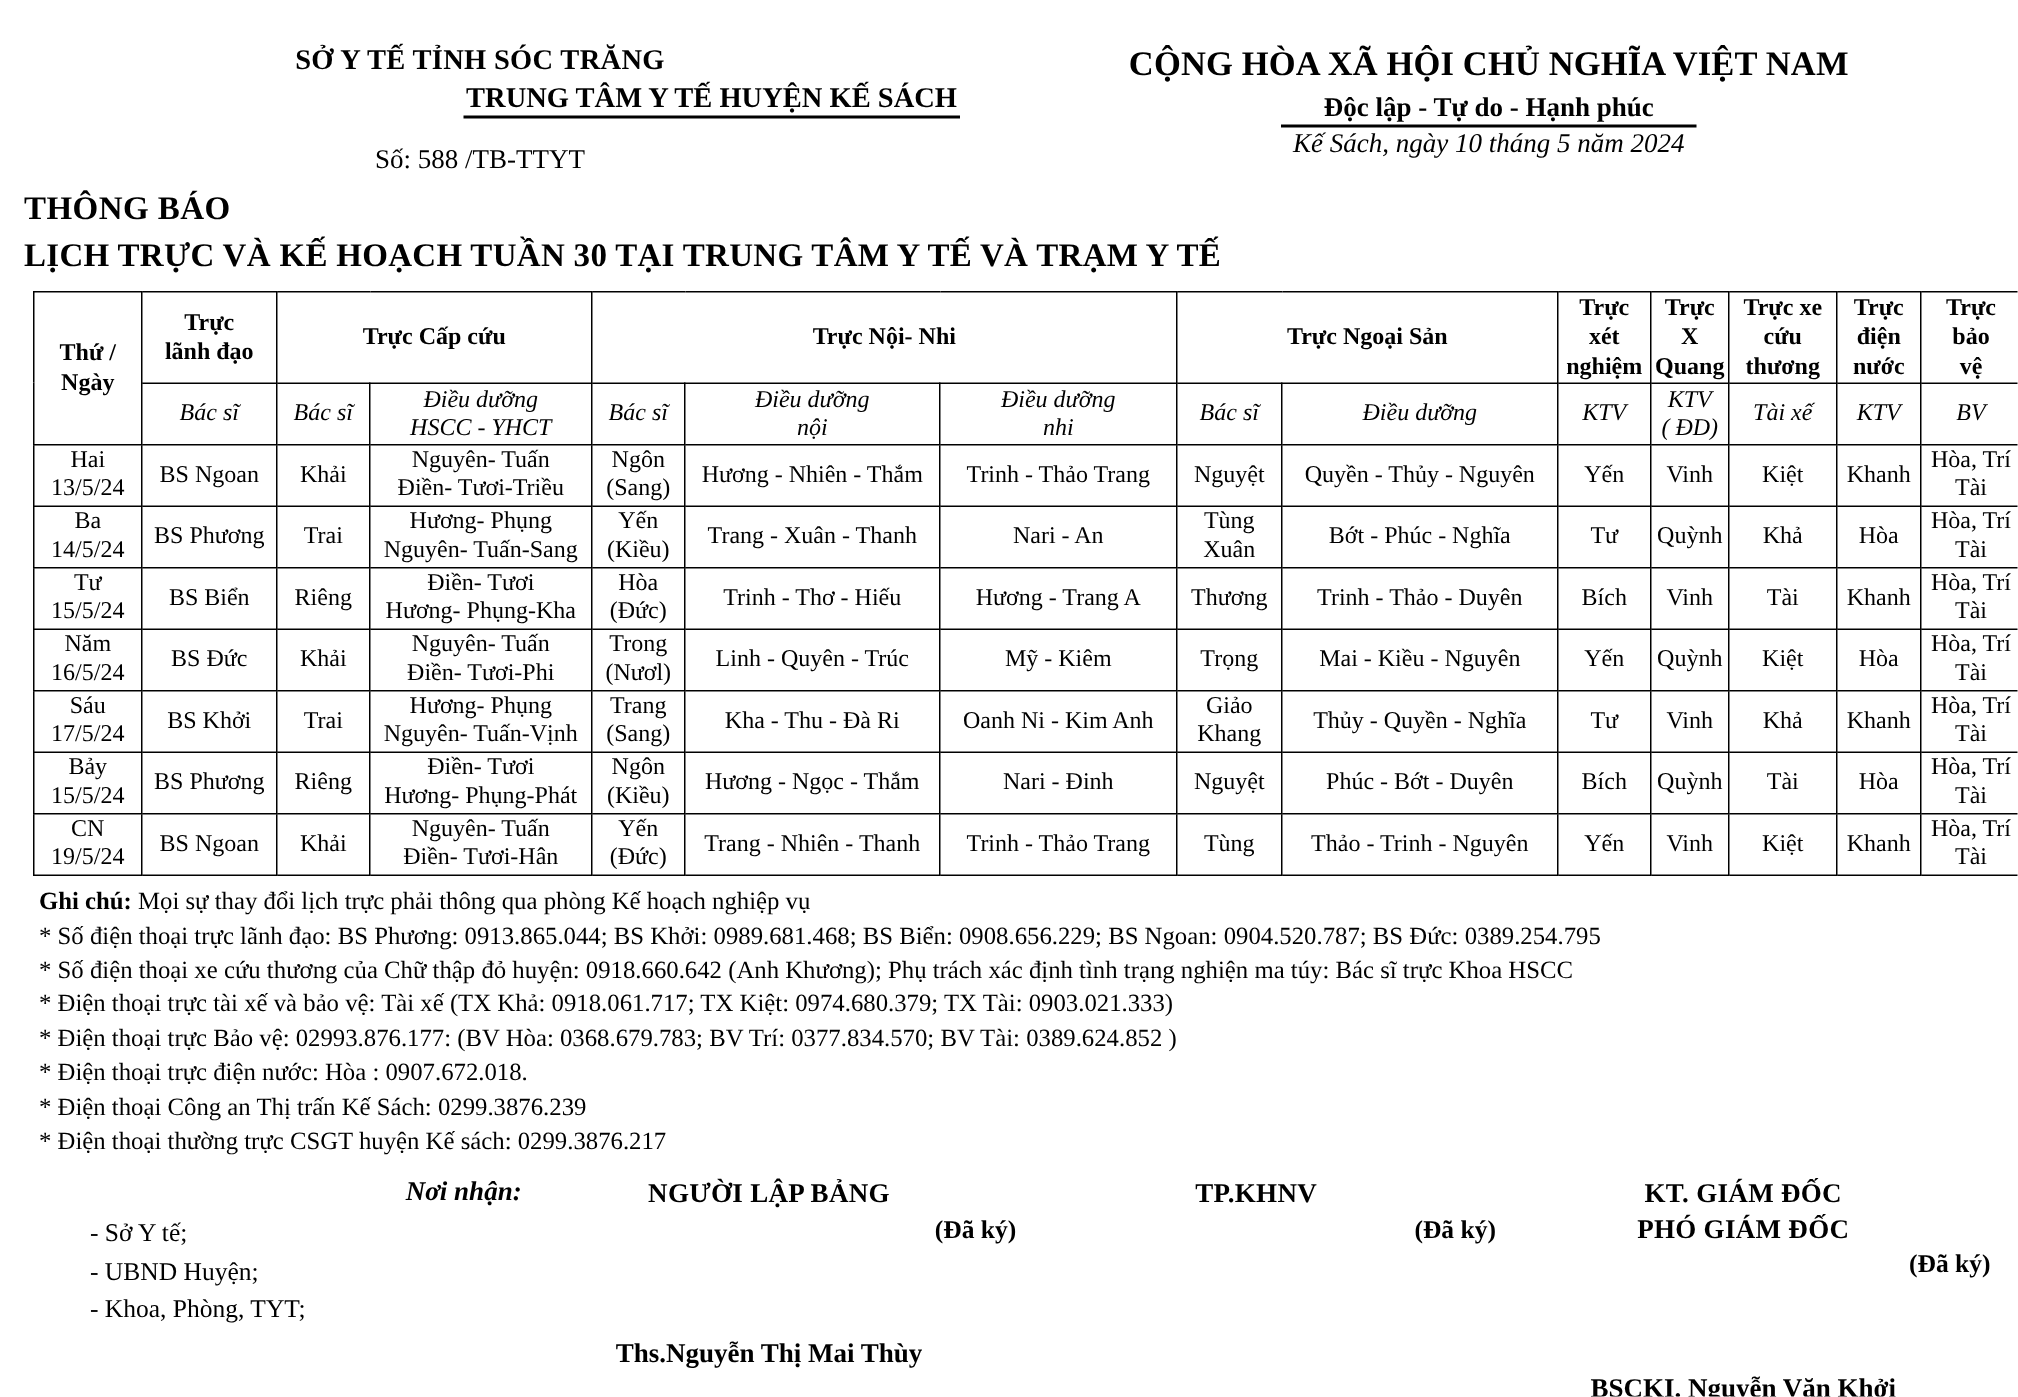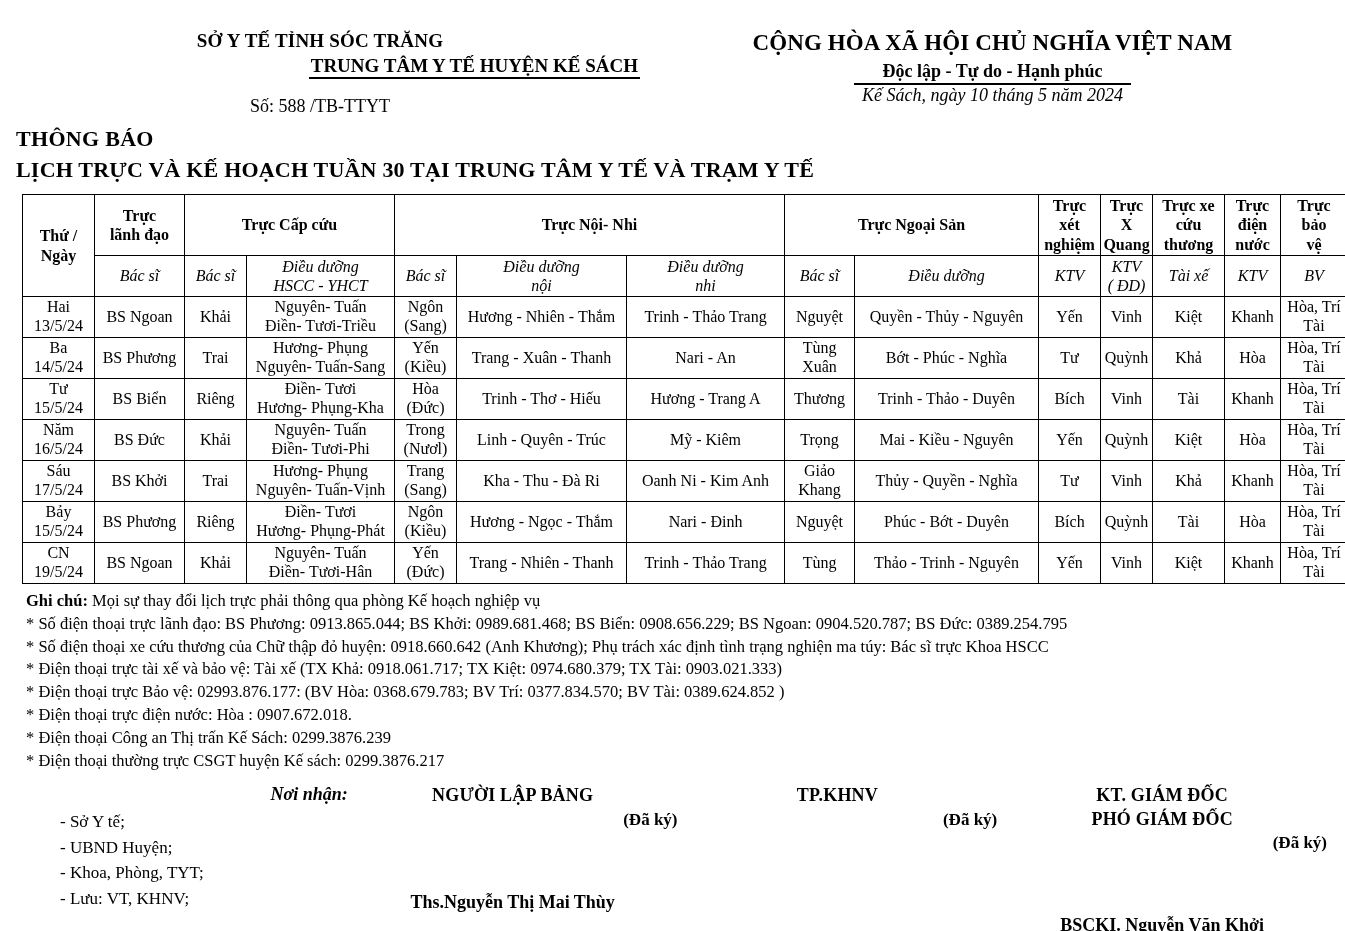--- a/index.html
+++ b/index.html
@@ -409,21 +409,20 @@
       </div>
   </div>
 
   <div class="footer">
     <div class="f-col f-recv">
       <div class="rtitle">Nơi nhận:</div>
       <ul id="recv-list">
           <li>- Sở Y tế;</li>
           <li>- UBND Huyện;</li>
           <li>- Khoa, Phòng, TYT;</li>
-          <li>- Lưu: VT, KHNV;</li>
         </ul>
     </div>
     <div class="f-col f-sign f-c2">
       <div class="role">NGƯỜI LẬP BẢNG</div>
       <div class="signed">(Đã ký)</div>
       <div class="name">Ths.Nguyễn Thị Mai Thùy</div>
     </div>
     <div class="f-col f-sign f-c3">
       <div class="role">TP.KHNV</div>
       <div class="signed">(Đã ký)</div>

